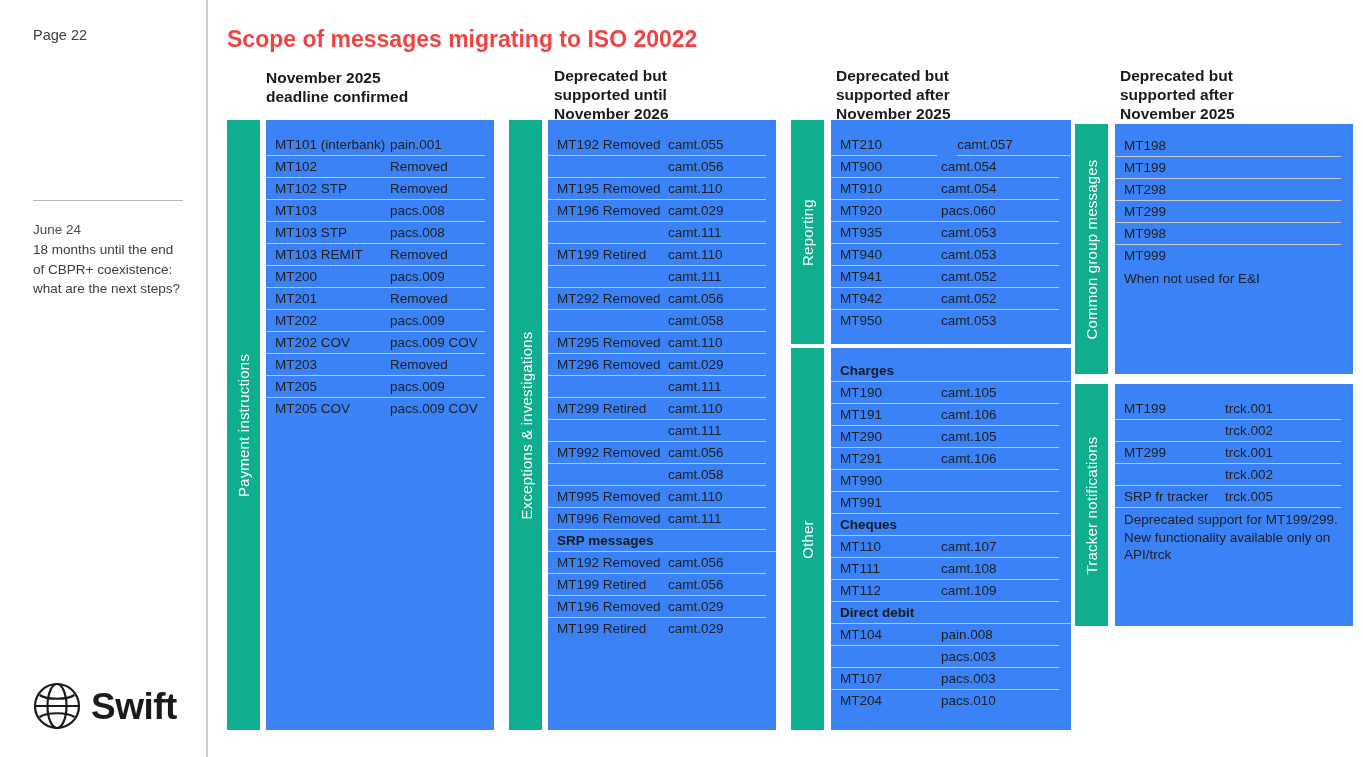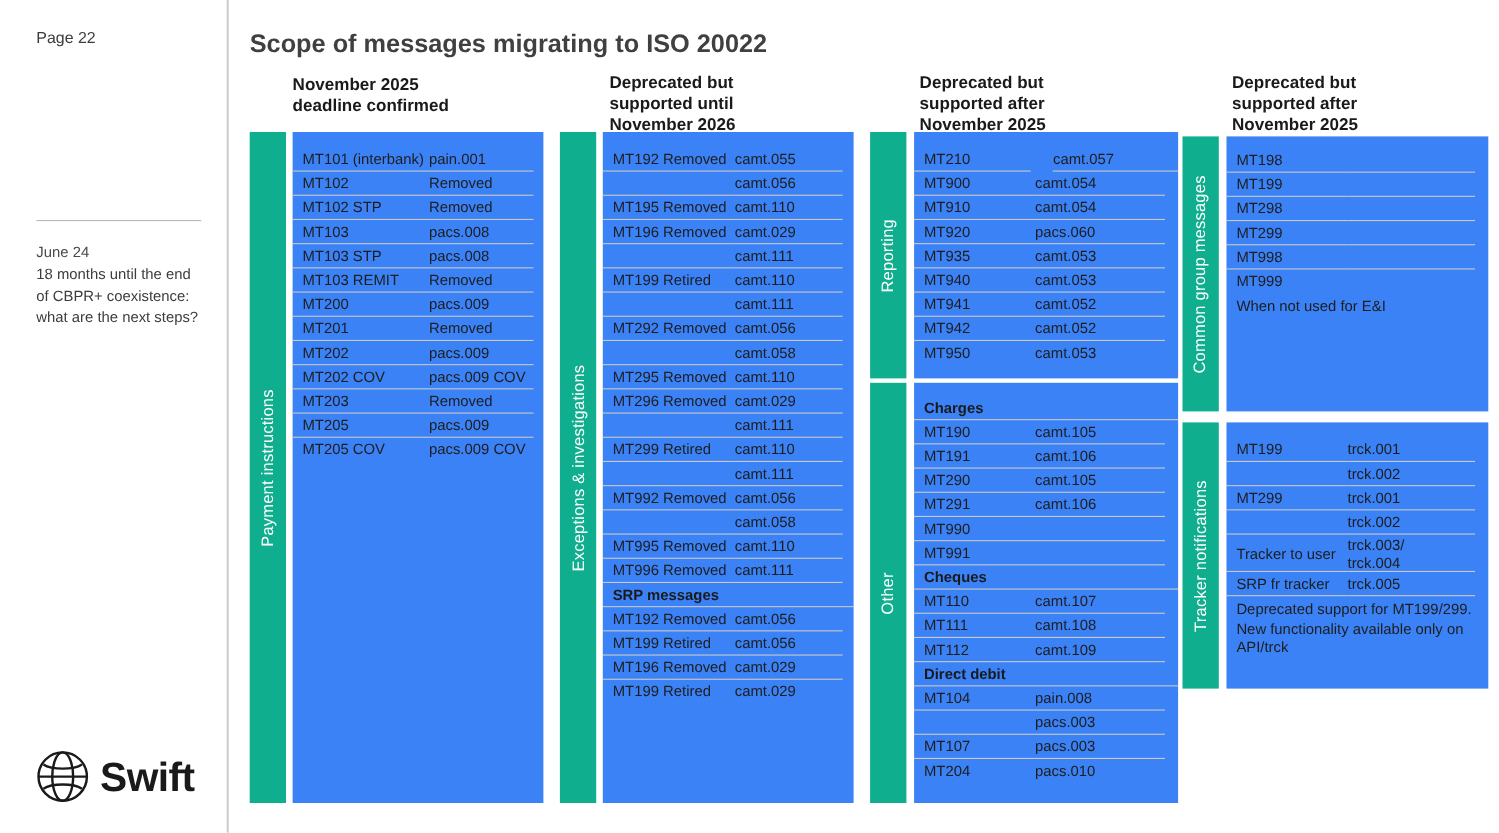--- a/index.html
+++ b/index.html
@@ -80,21 +80,21 @@
     height: 757px;
     background: #cfcfcf;
   }
 
   
   .slide-title {
     position: absolute;
     left: 227px; top: 26px;
     font-size: 23px;
     font-weight: bold;
-    color: #404040;
+    color: #ef4444;
   }
 
   
   .col {
     position: absolute;
   }
   .col-head {
     font-size: 15.5px;
     font-weight: bold;
     line-height: 19px;
@@ -508,25 +508,20 @@
         <div class="c2" style="width:116px;">trck.002</div>
       </div>
     <div class="row under">
         <div class="c1" style="width:110px;">MT299</div>
         <div class="c2" style="width:116px;">trck.001</div>
       </div>
     <div class="row under">
         <div class="c1" style="width:110px;"></div>
         <div class="c2" style="width:116px;">trck.002</div>
       </div>
-    <div class="row under" style="height:34px;">
-        <div class="c1" style="width:110px; height:34px; padding-top:9px;">Tracker to user</div>
-        <div class="c2" style="width:116px; height:34px; white-space:pre-line; line-height:16px;">trck.003/
-trck.004</div>
-      </div>
     <div class="row under">
         <div class="c1" style="width:110px;">SRP fr tracker</div>
         <div class="c2" style="width:116px;">trck.005</div>
       </div>
     <div class="note">Deprecated support for MT199/299. New functionality available only on API/trck</div>
   </div>
 
 </div>
 
 </body></html>

